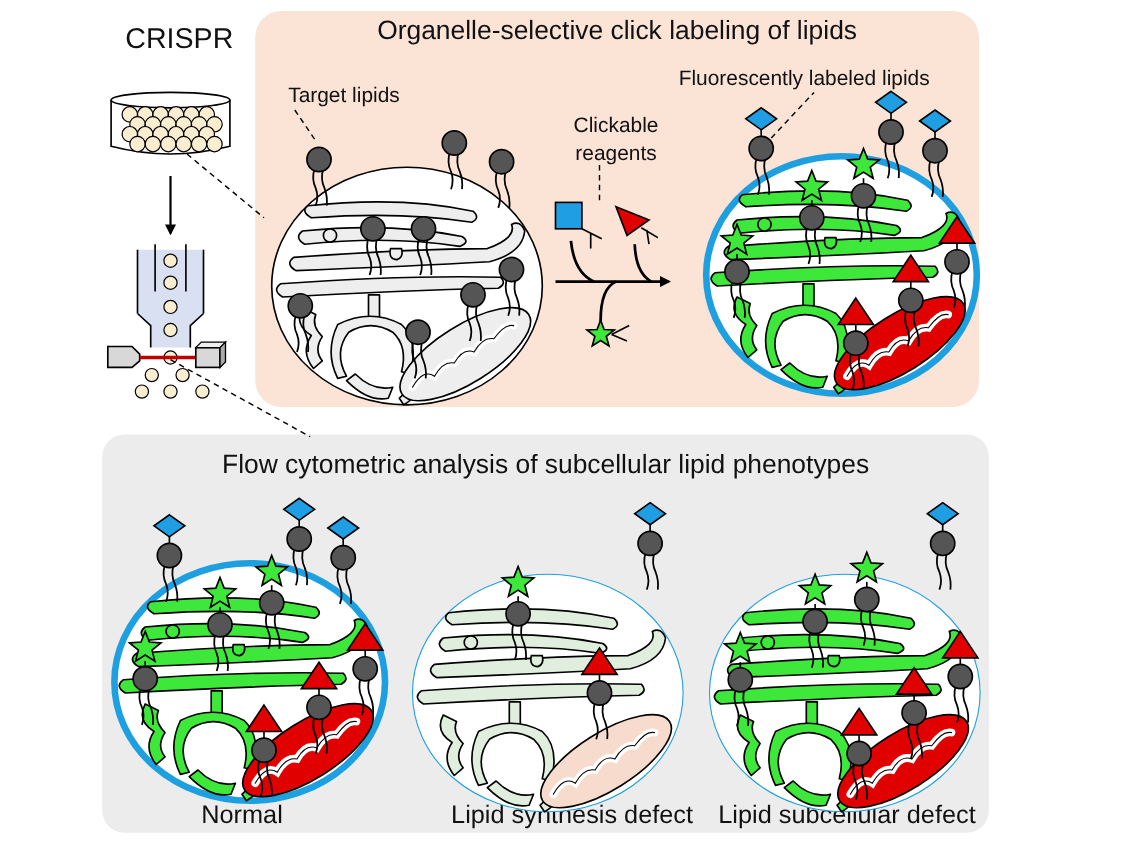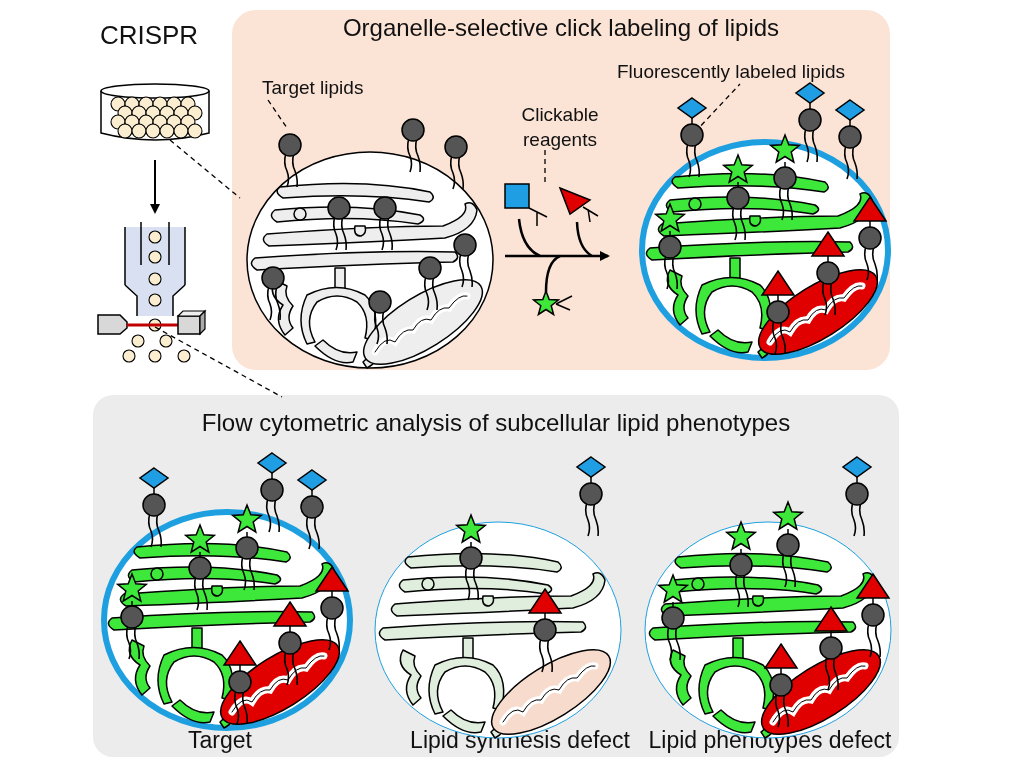--- a/index.html
+++ b/index.html
@@ -8,34 +8,34 @@
   #panel-top{position:absolute;left:232px;top:10px;width:658px;height:360px;background:#fbe3d6;border-radius:24px;}
   #panel-bottom{position:absolute;left:93px;top:395px;width:806px;height:362px;background:#ececec;border-radius:20px;}
   svg{position:absolute;left:0;top:0;}
 </style>
 </head>
 <body>
 
 <div id="panel-top"></div>
 <div id="panel-bottom"></div>
 
-<div class="txt" style="left:94px;top:20px;width:110px;text-align:center;font-size:26px;line-height:30px;">
+<div class="txt" style="left:108px;top:20px;width:110px;text-align:center;font-size:26px;line-height:30px;">
   <div>CRISPR</div>
 </div>
 <div class="txt" style="left:232px;top:14px;width:658px;text-align:center;font-size:24px;">Organelle-selective click labeling of lipids</div>
 <div class="txt" style="left:262px;top:77px;font-size:19px;">Target lipids</div>
 <div class="txt" style="left:490px;top:102px;width:140px;text-align:center;font-size:19px;line-height:25px;">
   <div>Clickable</div>
   <div>reagents</div>
 </div>
 <div class="txt" style="left:617px;top:61px;font-size:19px;">Fluorescently labeled lipids</div>
 <div class="txt" style="left:93px;top:399px;width:806px;text-align:center;font-size:24px;margin-top:10px;">Flow cytometric analysis of subcellular lipid phenotypes</div>
-<div class="txt" style="left:150px;top:727px;width:140px;text-align:center;font-size:23px;">Target</div>
+<div class="txt" style="left:150px;top:727px;width:140px;text-align:center;font-size:23px;">Normal</div>
 <div class="txt" style="left:360px;top:727px;width:270px;text-align:right;font-size:23px;">Lipid synthesis defect</div>
-<div class="txt" style="left:640px;top:727px;width:260px;text-align:center;font-size:23px;">Lipid phenotypes defect</div>
+<div class="txt" style="left:640px;top:727px;width:260px;text-align:center;font-size:23px;">Lipid subcellular defect</div>
 
 <svg id="art" width="1024" height="768" viewBox="0 0 1024 768">
   <defs>
     <marker id="arrowhead" markerWidth="10" markerHeight="10" refX="8" refY="5" orient="auto" markerUnits="userSpaceOnUse">
       <path d="M0,0 L10,5 L0,10 z" fill="#000"></path>
     </marker>
   </defs>
 
   <g>
     <path d="M101,91 L101,133 Q155,147 209,133 L209,91" fill="#fff" stroke="#000" stroke-width="1.5"></path>

